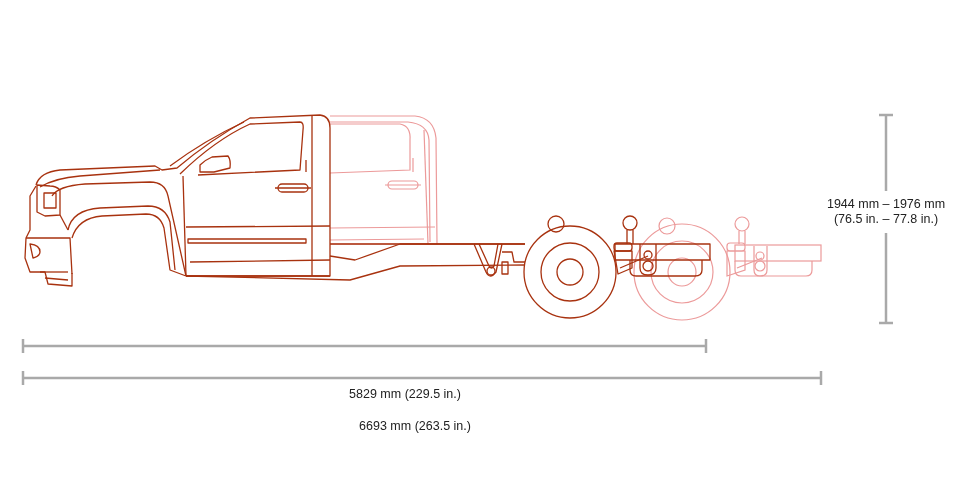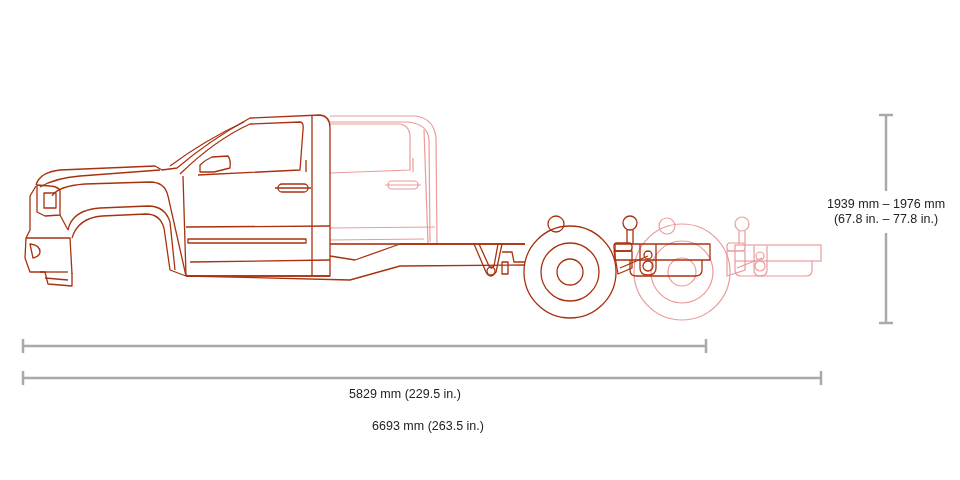--- a/index.html
+++ b/index.html
@@ -123,19 +123,19 @@
 
     <g>
       <line x1="23" y1="378" x2="821" y2="378"></line>
       <line x1="23" y1="371" x2="23" y2="385"></line>
       <line x1="821" y1="371" x2="821" y2="385"></line>
     </g>
   </g>
 </svg>
 
 <div class="dim-label v-label" style="left:886px; top:191px;">
-  <span>1939 mm – 1976 mm</span>
-  <span>(67.8 in. – 77.8 in.)</span>
+  <span>1944 mm – 1976 mm</span>
+  <span>(76.5 in. – 77.8 in.)</span>
 </div>
 
 <div class="dim-label h-label" style="left:405px; top:339px;">5829 mm (229.5 in.)</div>
 
-<div class="dim-label h-label" style="left:428px; top:371px;">6693 mm (263.5 in.)</div>
+<div class="dim-label h-label" style="left:415px; top:371px;">6693 mm (263.5 in.)</div>
 
 </body></html>

